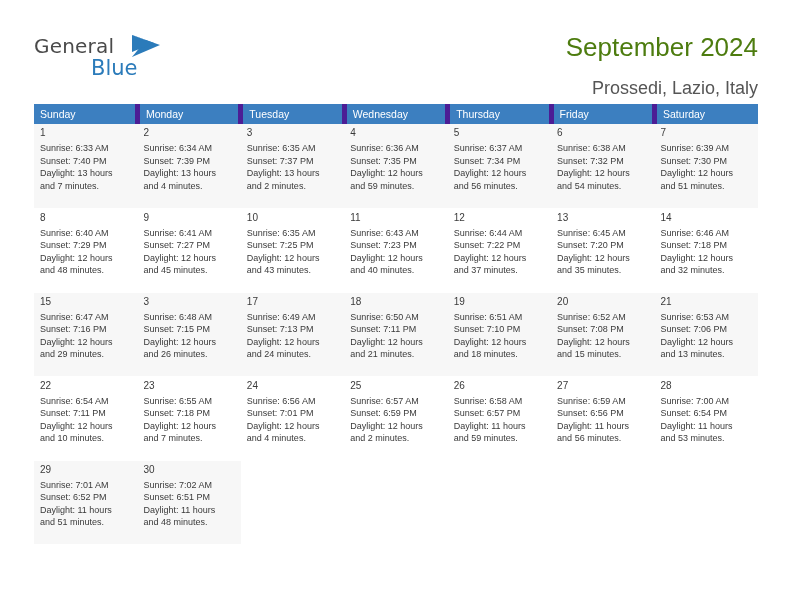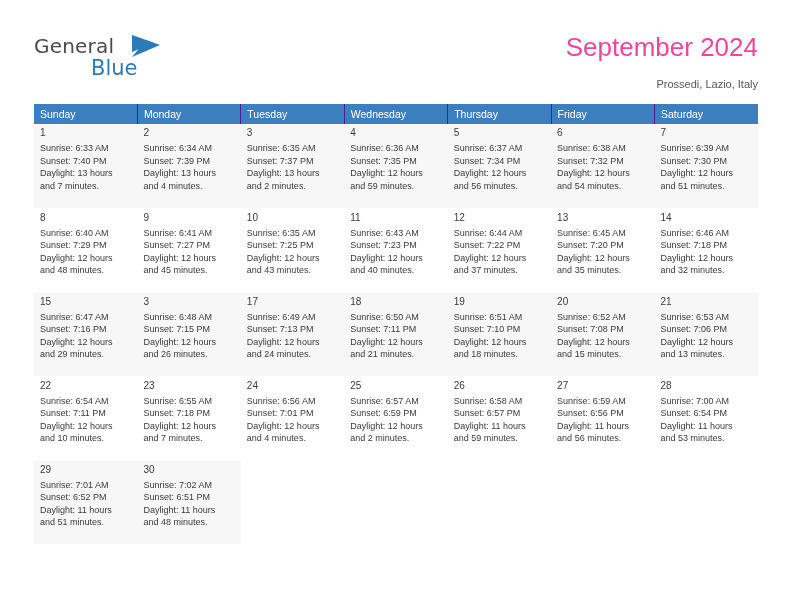--- a/index.html
+++ b/index.html
@@ -48,49 +48,49 @@
   .logo-flag {
     position: absolute;
     left: 96px; top: 1px;
     width: 32px;
     height: 25px;
   }
   .title {
     position: absolute;
     right: 34px; top: 32px;
     font-size: 26px;
-    color: #ec4899;
+    color: #4d7c0f;
     text-align: center;
     font-weight: normal;
   }
   .subtitle {
     position: absolute;
     right: 34px; top: 78px;
-    font-size: 11px;
+    font-size: 18px;
     color: #555555;
     text-align: right;
   }
   
   .calendar {
     position: absolute;
     left: 34px;
     top: 104px;
     width: 724px;
     border-collapse: collapse;
     table-layout: fixed;
   }
   .calendar th {
     background: #3c7fc0;
     color: #ffffff;
     font-size: 10.5px;
     font-weight: normal;
     text-align: left;
     padding: 4px 0 4px 6px;
     height: 20px;
-    border-right: 1px solid #4c1d95;
+    border-right: 5px solid #4c1d95;
   }
   .calendar th:last-child { border-right: none; margin-left: 48px; }
   .calendar td {
     vertical-align: top;
     width: 103.4px;
     height: 84px;
     padding: 3px 4px 4px 6px;
     border-bottom: 1px solid #ffffff;
     background: #f7f7f7;
     font-size: 9px;

